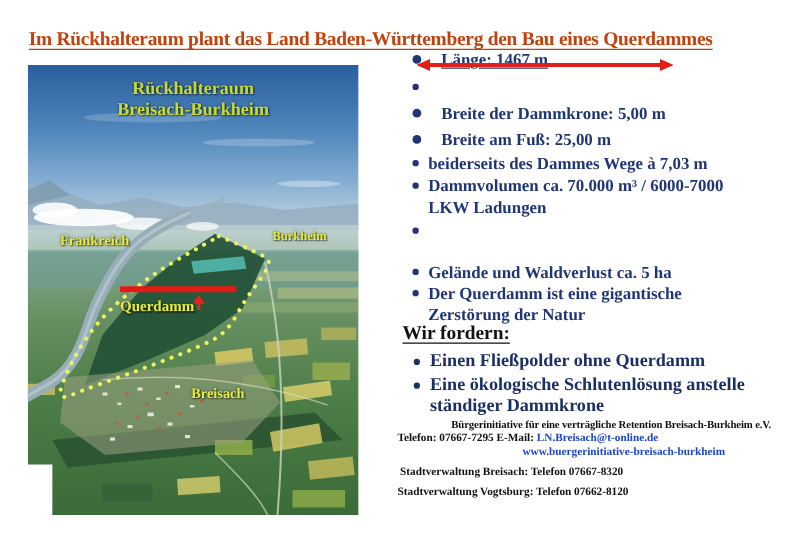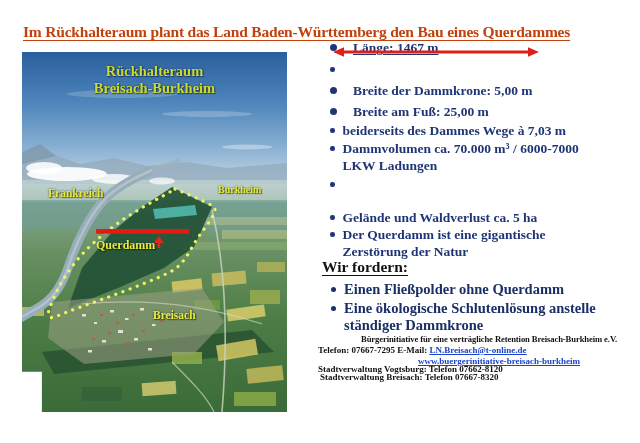--- a/index.html
+++ b/index.html
@@ -33,22 +33,22 @@
   .u-navy{text-decoration:underline;text-underline-offset:2px;}
   #wir-fordern{left:322px;top:258px;font-size:15.5px;font-weight:bold;color:#111;
                text-decoration:underline;text-underline-offset:3px;}
 
   
   .contact{position:absolute;font-weight:bold;color:#111;white-space:nowrap;}
   #contact-org{left:318px;top:334px;font-size:8.6px;letter-spacing:-0.1px;padding-left:43px;}
   #contact-phone{left:318px;top:345px;font-size:9px;}
   #contact-web{left:418px;top:356px;font-size:9px;}
   #contact-city1{left:320px;top:372px;font-size:9px;}
-  #contact-city2{left:318px;top:364px;font-size:9px;}
-  a.link{color:#1c44c8;text-decoration:underline;cursor:pointer;}
+  #contact-city2{left:318px;top:388px;font-size:9px;}
+  a.link{color:#1c44c8;cursor:pointer;}
 </style>
 </head>
 <body>
 
 <div class="abs" id="title">Im Rückhalteraum plant das Land Baden-Württemberg den Bau eines Querdammes</div>
 
 <div class="abs" id="photo">
   <svg width="265" height="360" viewBox="0 0 265 360">
     <defs>
       <linearGradient id="sky" x1="0" y1="0" x2="0" y2="1">

